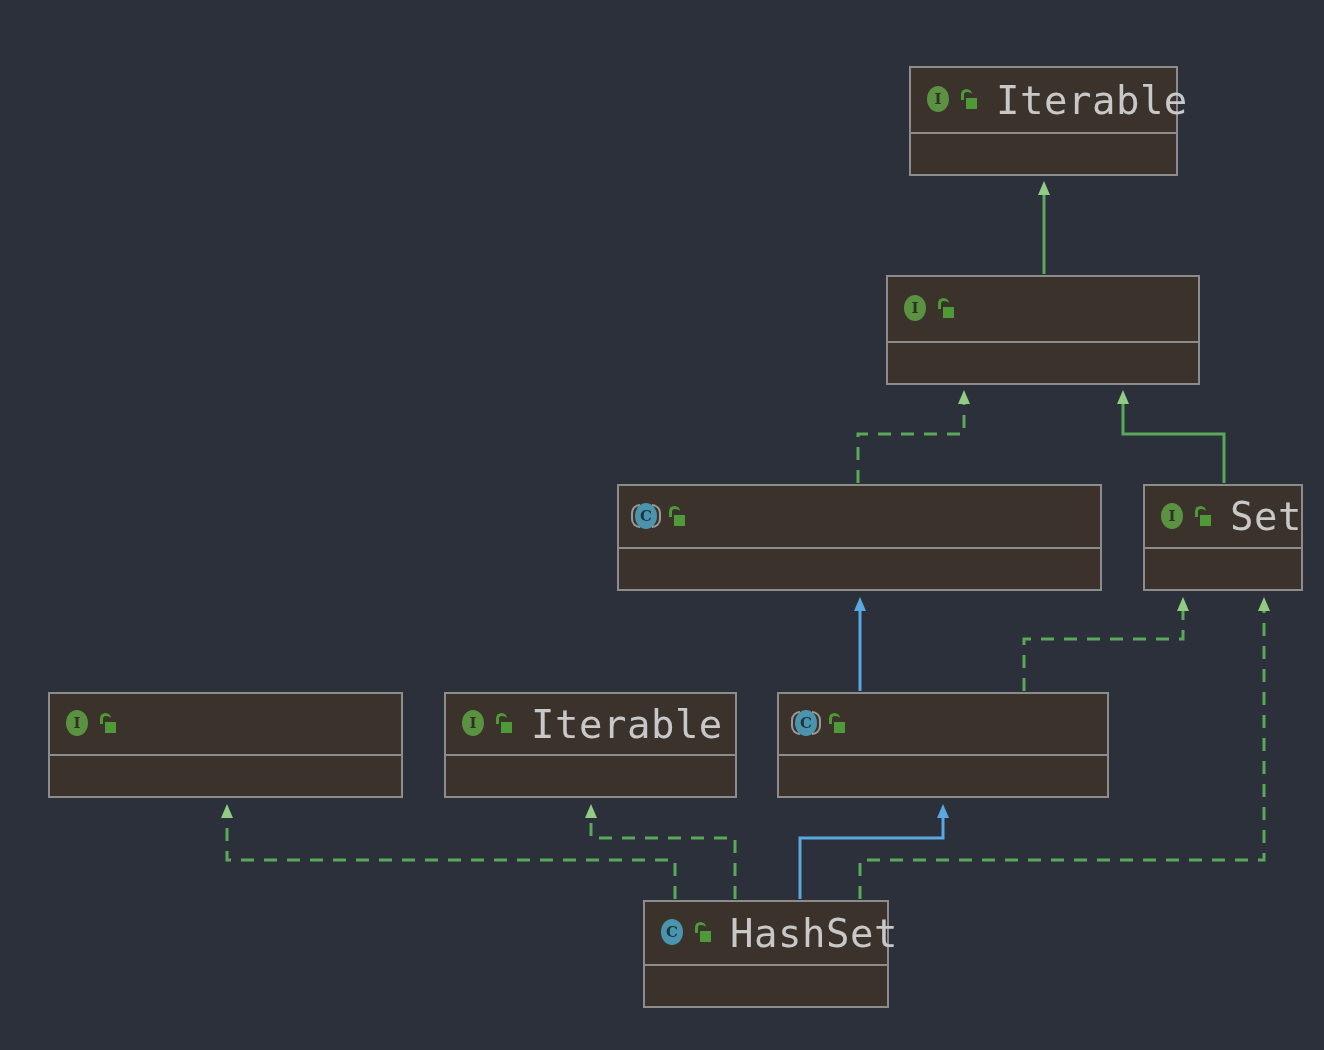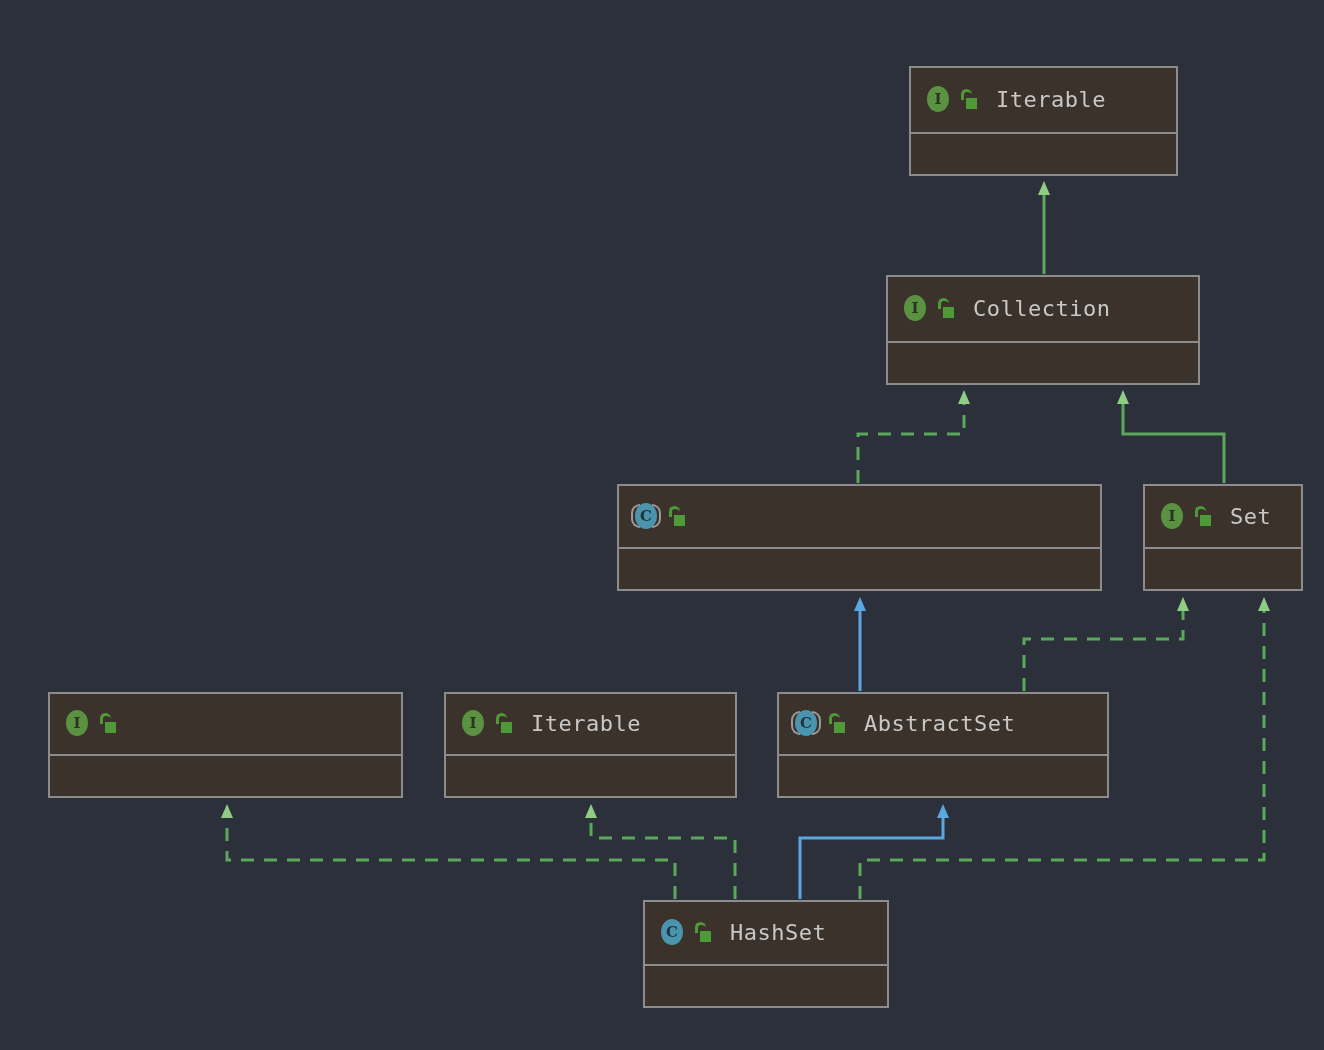--- a/index.html
+++ b/index.html
@@ -40,21 +40,21 @@
     flex: 0 0 auto;
     border-bottom: 2px solid #8c8c8c;
     white-space: nowrap;
   }
   .node-body {
     flex: 1 1 auto;
     min-height: 34px;
   }
   .node-title {
     color: #c8c8c8;
-    font-size: 22px;
+    font-size: 39px;
     letter-spacing: 0.5px;
     line-height: 1;
     margin-left: 18px;
     font-family: "DejaVu Sans Mono", "Liberation Mono", monospace;
   }
   
   .type-icon {
     position: relative;
     width: 30px;
     height: 30px;
@@ -202,21 +202,20 @@
 
   <div class="uml-node" style="left:886px; top:275px; width:314px; height:110px;">
     <div class="node-header" style="height:66px;">
       <span class="type-icon interface">
         <span class="disc">I</span>
       </span>
       <span class="lock-icon">
         <span class="shackle"></span>
           <span class="body"></span>
       </span>
-      <span class="node-title">Collection</span>
     </div>
     <div class="node-body"></div>
   </div>
 
   <div class="uml-node" style="left:617px; top:484px; width:485px; height:107px;">
     <div class="node-header" style="height:63px;">
       <span class="type-icon abstract-klass">
         <span class="arc left"></span>
         <span class="disc">C</span>
         <span class="arc right"></span>
@@ -274,21 +273,20 @@
     <div class="node-header" style="height:62px;">
       <span class="type-icon abstract-klass">
         <span class="arc left"></span>
         <span class="disc">C</span>
         <span class="arc right"></span>
       </span>
       <span class="lock-icon">
         <span class="shackle"></span>
           <span class="body"></span>
       </span>
-      <span class="node-title">AbstractSet</span>
     </div>
     <div class="node-body"></div>
   </div>
 
   <div class="uml-node" style="left:643px; top:900px; width:246px; height:108px;">
     <div class="node-header" style="height:64px;">
       <span class="type-icon klass">
         <span class="disc">C</span>
       </span>
       <span class="lock-icon">

